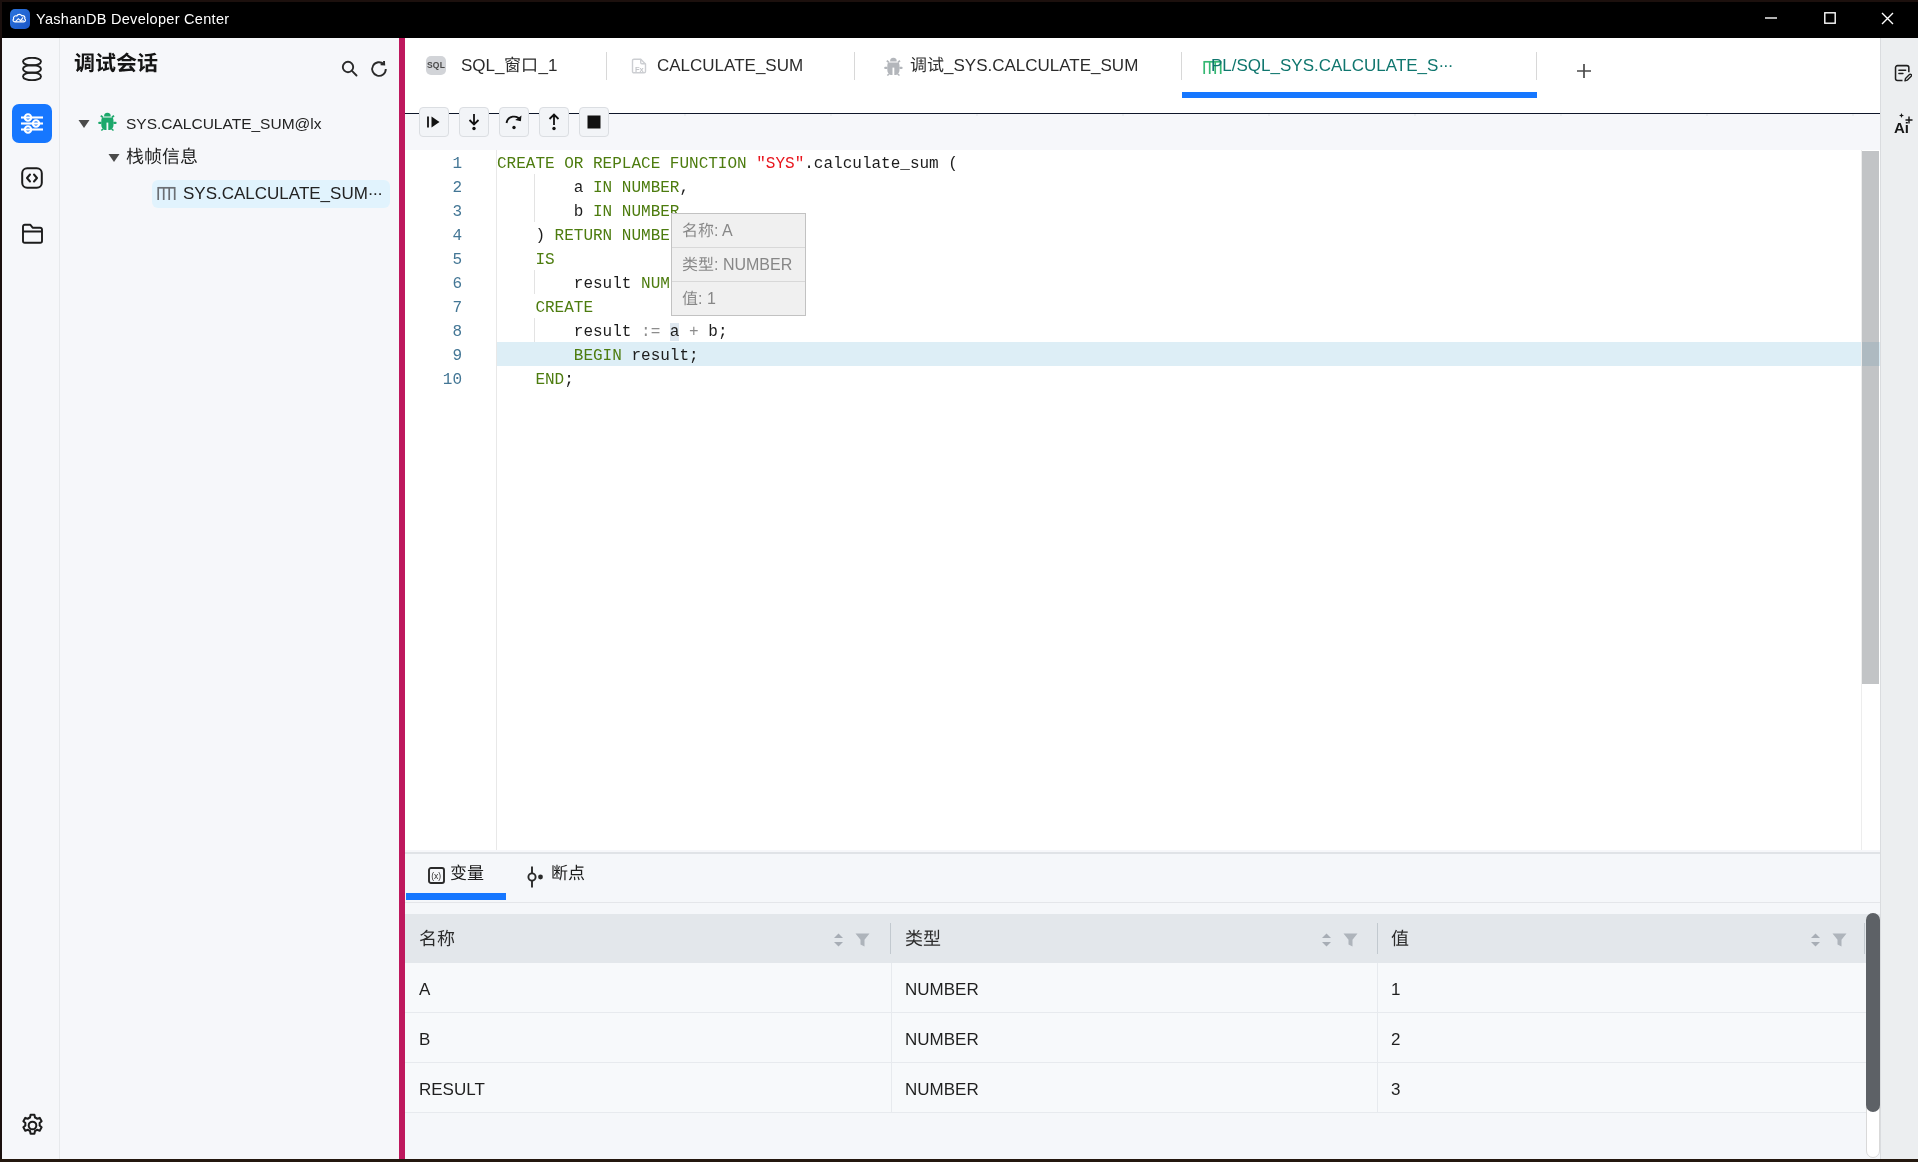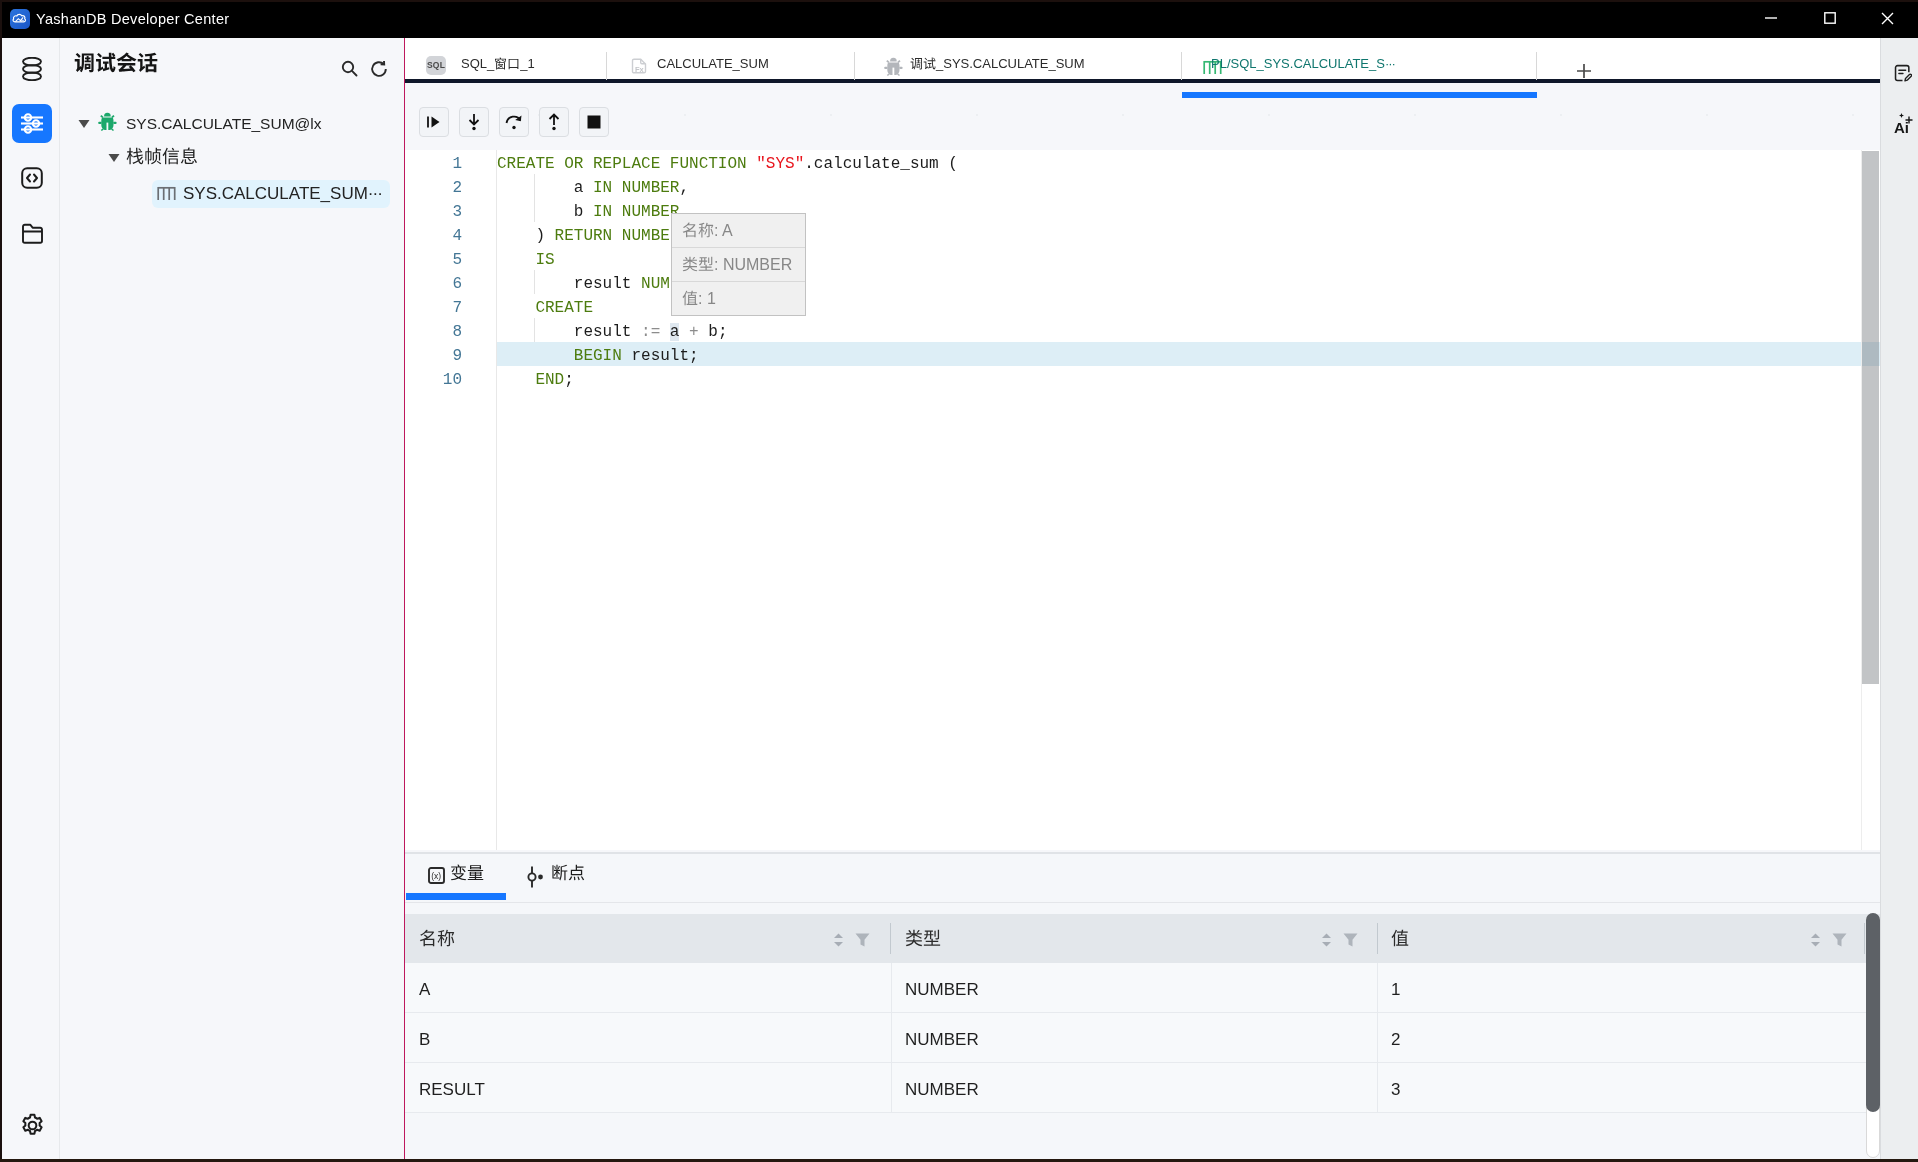--- a/index.html
+++ b/index.html
@@ -17,29 +17,29 @@
 
 #edge-top { left:0; top:0; width:1918px; height:2px; background:#1c100d; }
 #edge-left { left:0; top:0; width:2px; height:1160px; background:#1b100e; }
 #edge-bottom { left:0; top:1159px; width:1918px; height:3px; background:#24180f; }
 
 
 #leftrail { left:2px; top:38px; width:58px; height:1121px; background:#f6f7fa; border-right:1px solid #e7e9ec; }
 #bluebtn { left:10px; top:66px; width:40px; height:39px; border-radius:7px; background:#1677ff; }
 
 
-#treepanel { left:60px; top:38px; width:345px; height:1121px; background:#f6f7fa; border-right:1px solid #be185d; }
+#treepanel { left:60px; top:38px; width:345px; height:1121px; background:#f6f7fa; border-right:6px solid #be185d; }
 #treetitle { left:14px; top:13px; font-size:21px; font-weight:700; color:#151515; }
 .titem { font-size:16px; color:#222; white-space:nowrap; }
 #trow3hl { left:92px; top:142px; width:238px; height:28px; background:#e1f3fd; border-radius:6px; }
 
 
-#tabbar { left:405px; top:38px; width:1475px; height:45px; background:#fff; border-bottom:4px solid #0f172a; }
+#tabbar { left:405px; top:38px; width:1475px; height:76px; background:#fff; border-bottom:1px solid #0f172a; }
 .tabsep { position:absolute; top:14px; width:1px; height:28px; background:#d8d8d8; }
-.tablabel { position:absolute; top:18px; font-size:13px; color:#2b2b2b; white-space:nowrap; }
+.tablabel { position:absolute; top:18px; font-size:17px; color:#2b2b2b; white-space:nowrap; }
 #activeline { position:absolute; left:777px; top:54px; width:355px; height:6px; background:#1677ff; }
 #sqlbadge { position:absolute; left:21px; top:18px; width:20px; height:19px; border-radius:5px; background:#d2d4d8; color:#4a4a4a; font-size:8.5px; font-weight:700; text-align:center; line-height:19px; letter-spacing:0.2px; }
 
 
 #toolbar { left:405px; top:98px; width:1475px; height:52px; }
 .tbtn { position:absolute; top:9px; width:30px; height:30px; background:#f2f4f7; border:1px solid #dbdee2; border-radius:4px; display:flex; align-items:center; justify-content:center; }
 
 
 #editor { left:405px; top:150px; width:1475px; height:700px; background:#fff; }
 #gutterline { position:absolute; left:91px; top:0; width:1px; height:700px; background:#e8e8e8; }

